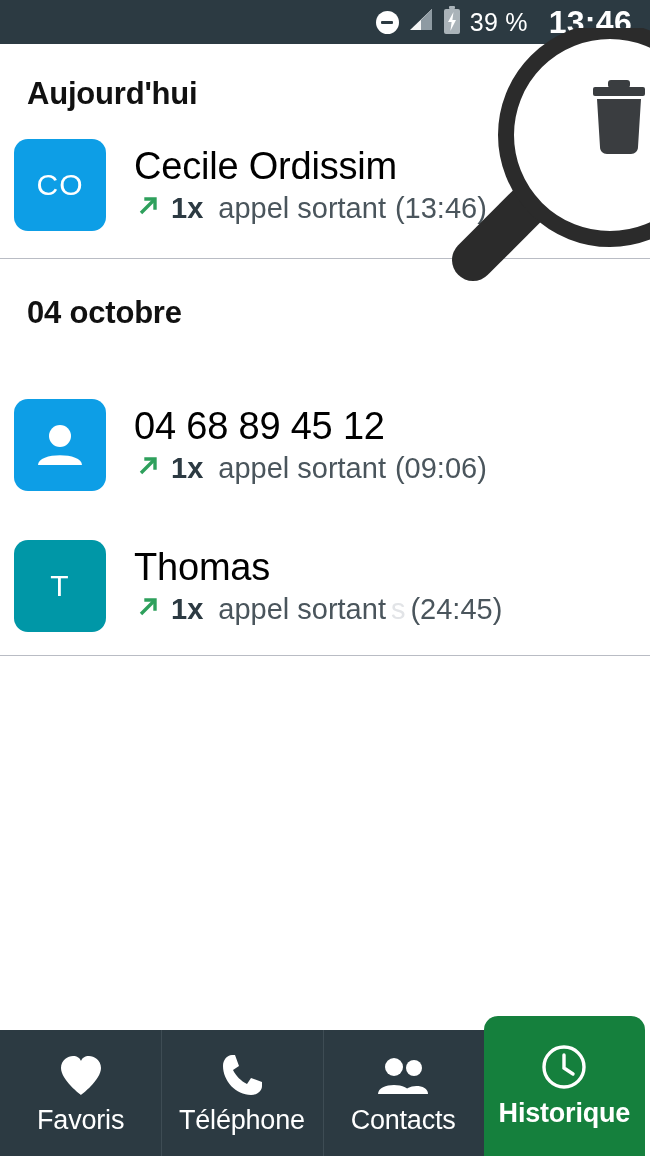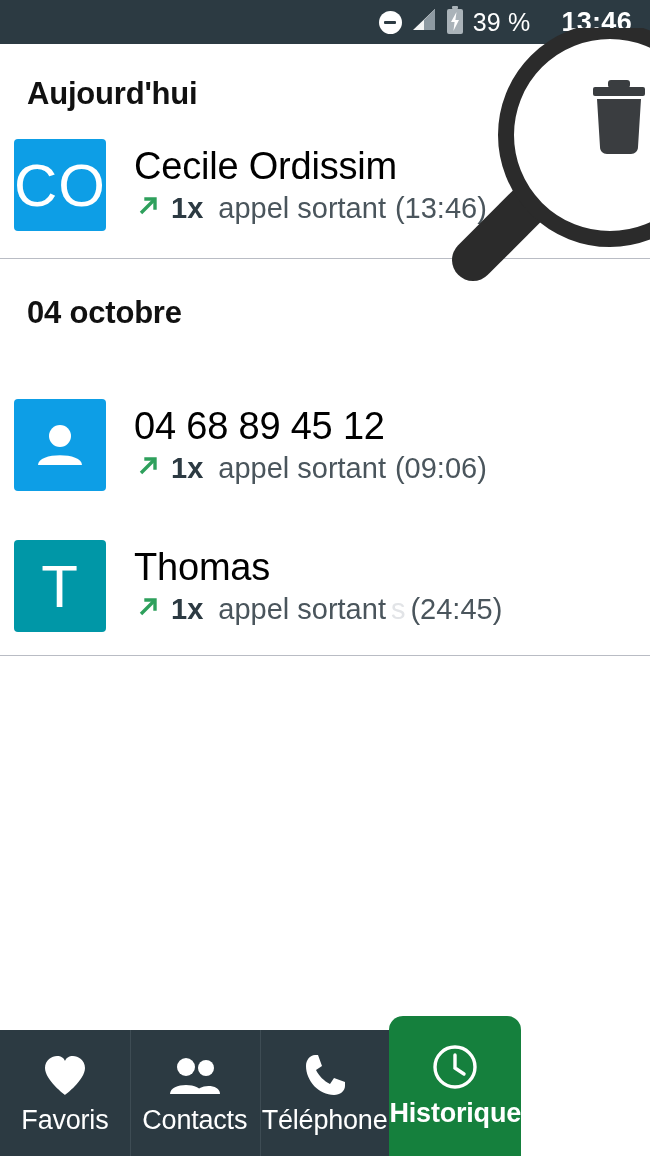--- a/index.html
+++ b/index.html
@@ -55,23 +55,23 @@
   }
   .signal-icon { display:block; }
   .battery-icon { display:block; }
   .status-text {
     color: #ffffff;
     font-size: 25px;
     letter-spacing: 0.2px;
   }
   .status-clock {
     color: #ffffff;
-    font-size: 27px;
+    font-size: 32px;
     font-weight: bold;
-    margin-left: 22px;
+    margin-left: 12px;
     letter-spacing: 0.3px;
   }
 
   
   .content {
     position: absolute;
     top: 44px; left: 0;
     width: 650px;
     height: 986px;
     background: #ffffff;
@@ -91,27 +91,27 @@
   }
   .call-row {
     display: flex;
     align-items: center;
     padding-left: 14px;
     box-sizing: border-box;
   }
   .avatar {
     width: 92px;
     height: 92px;
-    border-radius: 4px;
+    border-radius: 14px;
     flex: 0 0 92px;
     display: flex;
     align-items: center;
     justify-content: center;
     color: #ffffff;
-    font-size: 60px;
+    font-size: 30px;
     font-weight: 300;
     letter-spacing: 1px;
   }
   .avatar svg { display: block; }
   .call-info {
     margin-left: 28px;
     min-width: 0;
   }
   .call-title {
     font-size: 38px;
@@ -149,21 +149,21 @@
     top: 28px;
     z-index: 10;
     pointer-events: none;
   }
 
   
   .bottom-nav {
     position: absolute;
     left: 0;
     top: 1030px;
-    width: 521px;
+    width: 645px;
     height: 126px;
     display: flex;
     z-index: 8;
   }
   .nav-item {
     flex: 1 1 0;
     background: #2c3a42;
     color: #ffffff;
     display: flex;
     flex-direction: column;
@@ -327,39 +327,39 @@
       <span class="nav-icon">
         <svg width="44" height="42" viewBox="0 0 44 42">
           <path d="M22 40 C22 40 2 25 2 13 C2 5 9 1 14 1 C18 1 21 3 22 6 C23 3 26 1 30 1 C35 1 42 5 42 13 C42 25 22 40 22 40 Z" fill="#ffffff"></path>
         </svg>
       </span>
       <span class="nav-label">Favoris</span>
     </div>
 
     <div class="nav-item">
       <span class="nav-icon">
+        <svg width="42" height="44" viewBox="0 0 42 44">
+          <path d="M11 2 C6 2 2 7 2 13 C2 28 15 42 30 42 C36 42 41 38 41 33 L41 29 L30 25 L26 31 C20 28 15 23 12 17 L18 13 L14 2 Z" fill="#ffffff"></path>
+        </svg>
+      </span>
+      <span class="nav-label">Téléphone</span>
+    </div>
+
+    <div class="nav-item">
+      <span class="nav-icon">
         <svg width="52" height="40" viewBox="0 0 52 40">
           <circle cx="17" cy="10" r="9" fill="#ffffff"></circle>
           <circle cx="37" cy="11" r="8" fill="#ffffff"></circle>
           <path d="M1 37 C1 25 33 25 33 37 Z" fill="#ffffff"></path>
           <path d="M27 37 C27 27 51 26 51 37 Z" fill="#ffffff"></path>
         </svg>
       </span>
       <span class="nav-label">Contacts</span>
     </div>
 
-    <div class="nav-item">
-      <span class="nav-icon">
-        <svg width="42" height="44" viewBox="0 0 42 44">
-          <path d="M11 2 C6 2 2 7 2 13 C2 28 15 42 30 42 C36 42 41 38 41 33 L41 29 L30 25 L26 31 C20 28 15 23 12 17 L18 13 L14 2 Z" fill="#ffffff"></path>
-        </svg>
-      </span>
-      <span class="nav-label">Téléphone</span>
-    </div>
-
     <div class="nav-item active">
       <span class="nav-icon">
         <svg width="46" height="46" viewBox="0 0 46 46">
           <circle cx="23" cy="23" r="20" fill="none" stroke="#ffffff" stroke-width="3.4"></circle>
           <path d="M23 11 L23 24 L32 30" stroke="#ffffff" stroke-width="3.4" fill="none" stroke-linecap="round"></path>
         </svg>
       </span>
       <span class="nav-label">Historique</span>
     </div>
 

